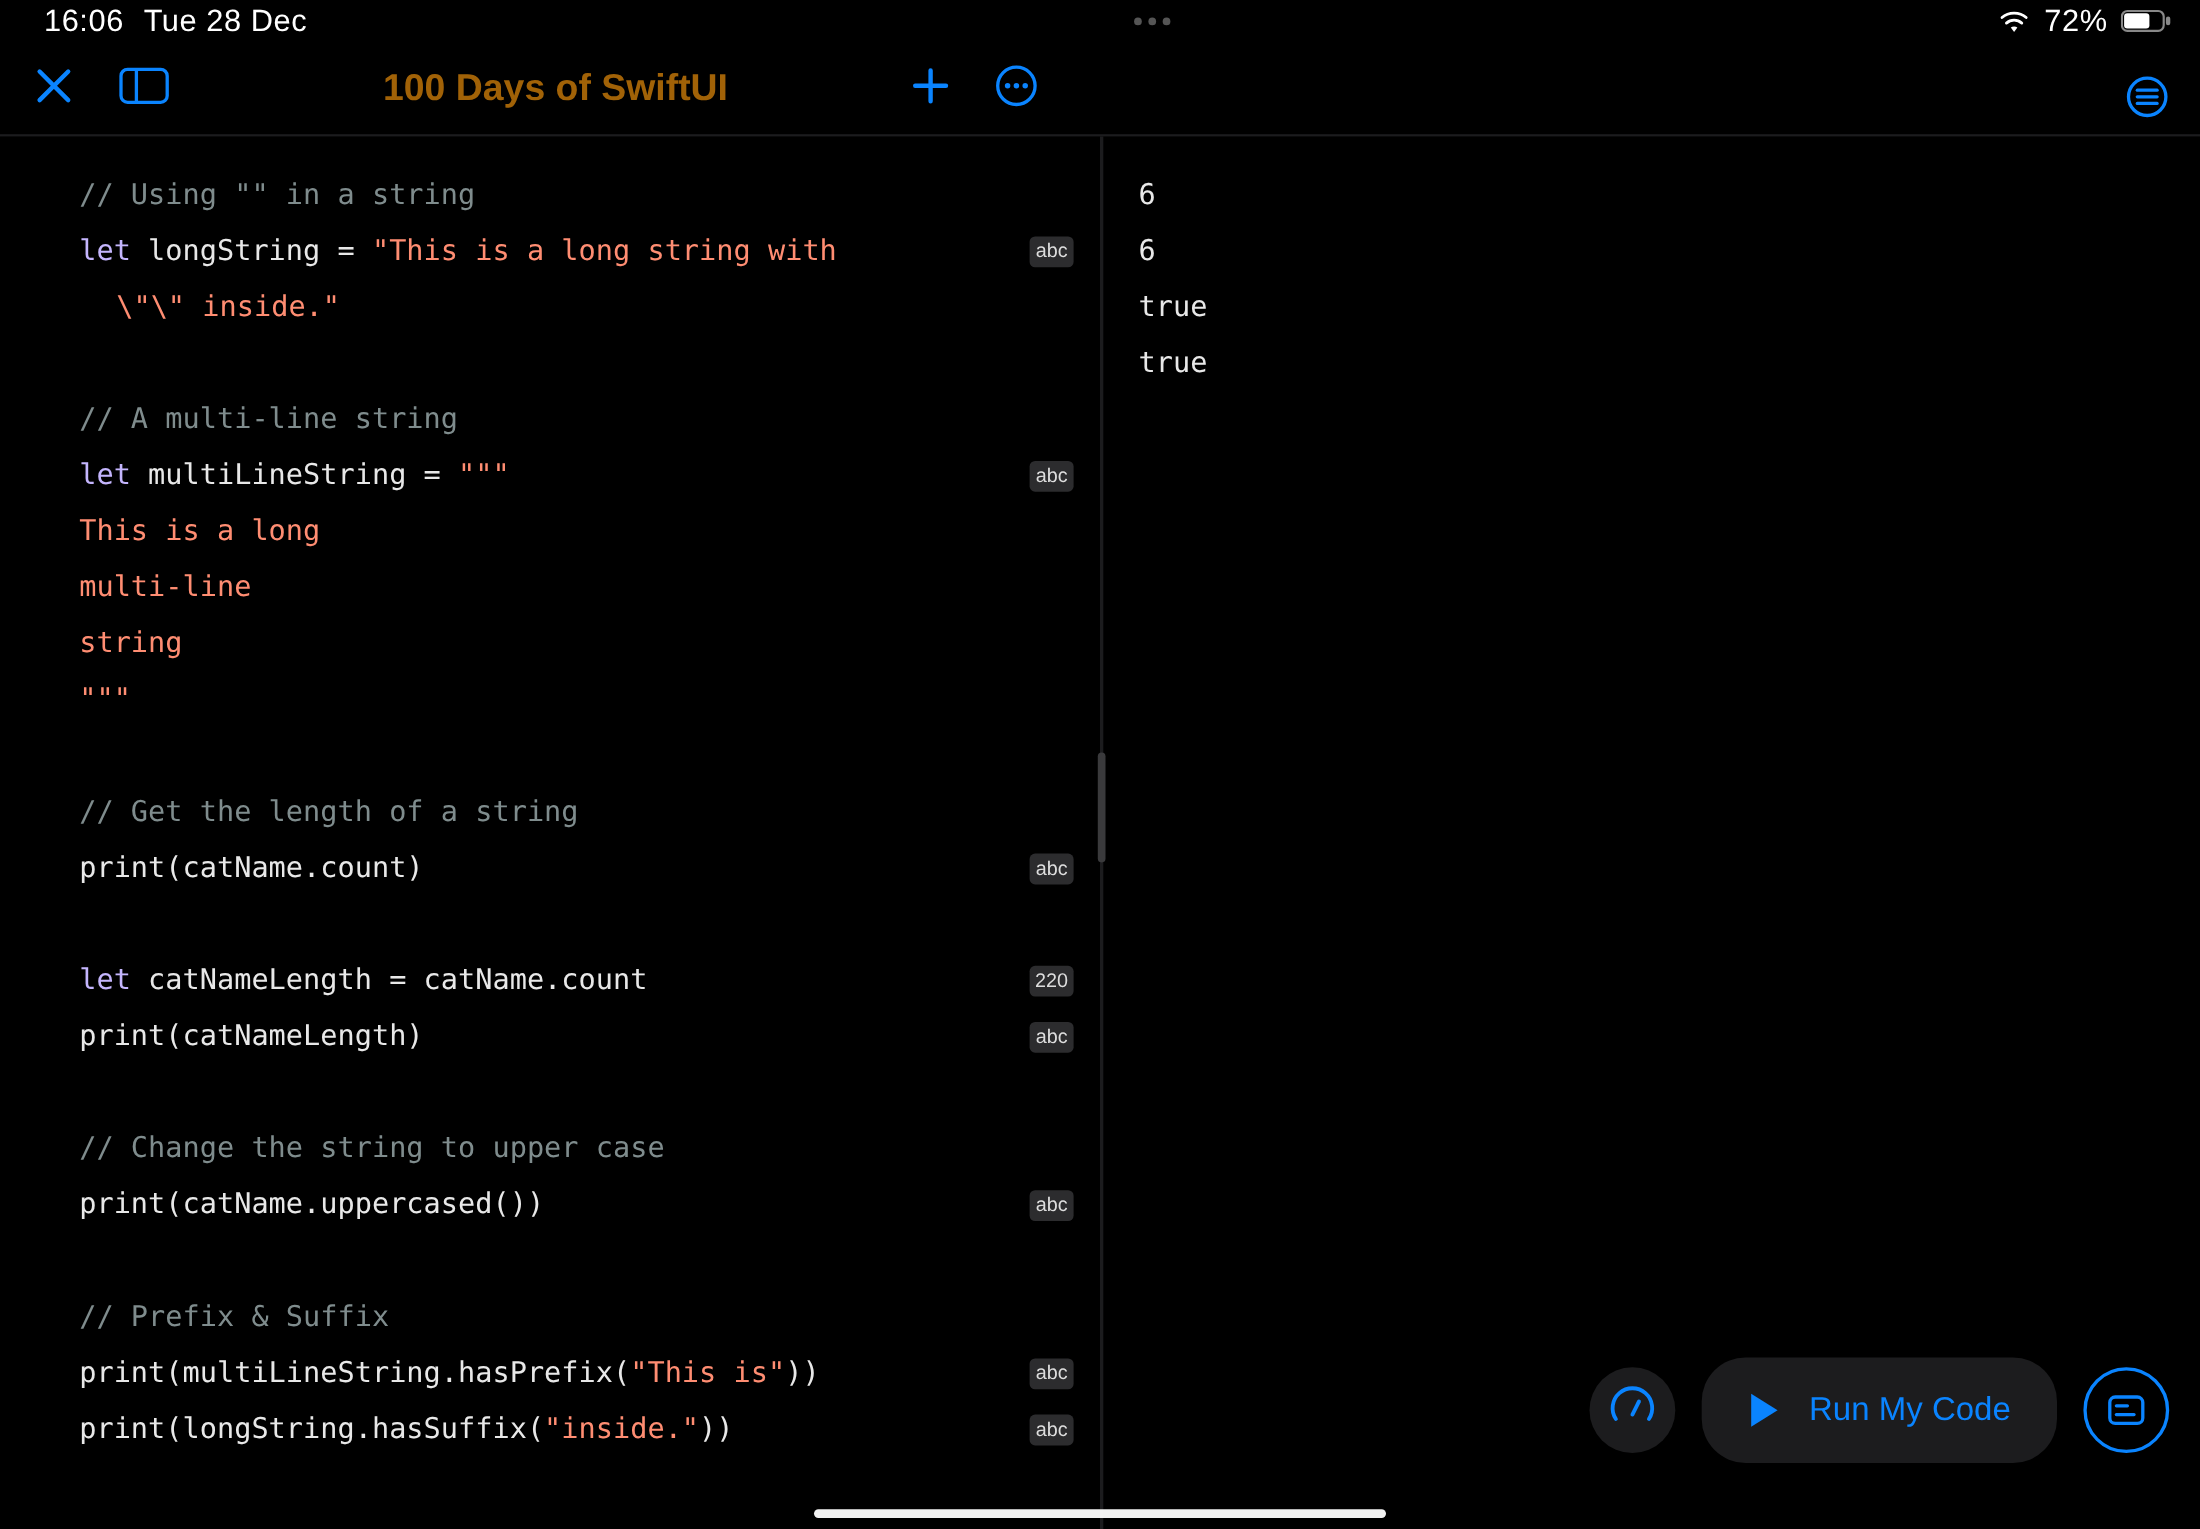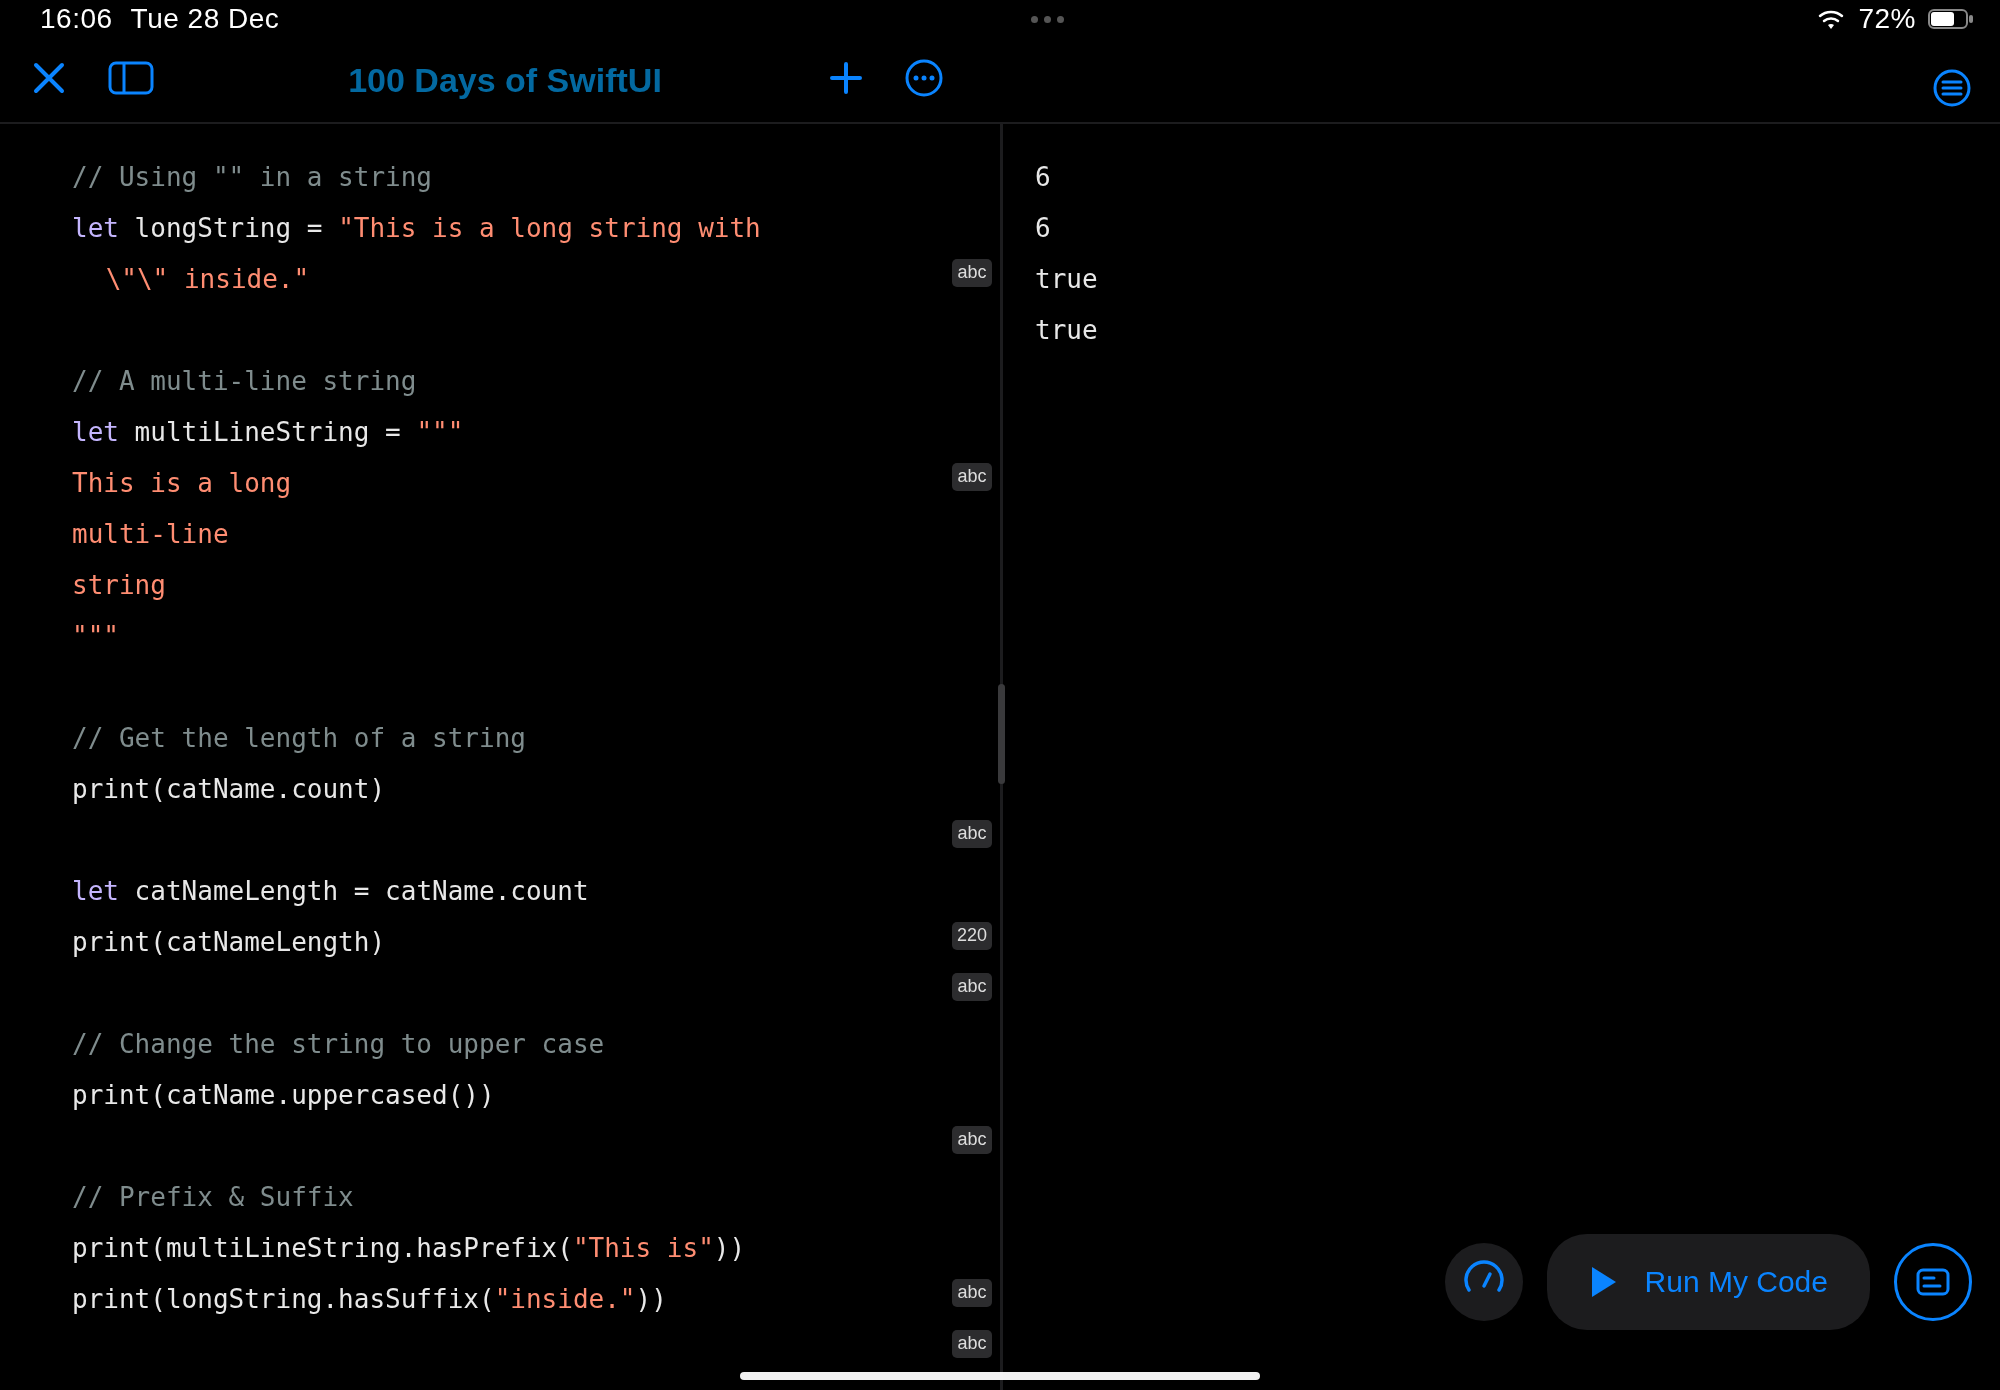--- a/index.html
+++ b/index.html
@@ -42,21 +42,21 @@
   .toolbar-left { display:flex; gap:40px; align-items:center; }
   .toolbar-title {
     position:absolute;
     left:0; right:0;
     text-align:center;
     pointer-events:none;
   }
   .toolbar-title-text{
     font-size:34px;
     font-weight:600;
-    color:#0369a1;
+    color:#a16207;
     display:inline-block;
     pointer-events:auto;
     margin-left:-990px;
   }
   .toolbar-right {
     margin-left:auto;
     display:flex; gap:40px; align-items:center;
     padding-right:10px;
   }
   .right-toolbar {
@@ -104,31 +104,30 @@
     white-space: pre;
   }
   .code .line { display:block; height:51px; }
   .cmt { color:#7f8c8d; }
   .kw { color:#c4b5fd; }
   .str { color:#ff8d72; }
   .fg { color:#e8e8e8; }
   .indent { display:inline-block; width:18px; }
   .badge {
     position:absolute;
-    right: 8px;
+    right: 24px;
     width:40px; height:28px;
     background:#2c2c2e;
     border-radius:5px;
     font-size:18px;
     color:#ddd;
     display:flex;
     align-items:center;
     justify-content:center;
     font-family:-apple-system, sans-serif;
-    margin-top:44px;
   }
 
   
   .console-line {
     font-size:26px;
     line-height:51px;
     color:#e8e8e8;
   }
 
   

